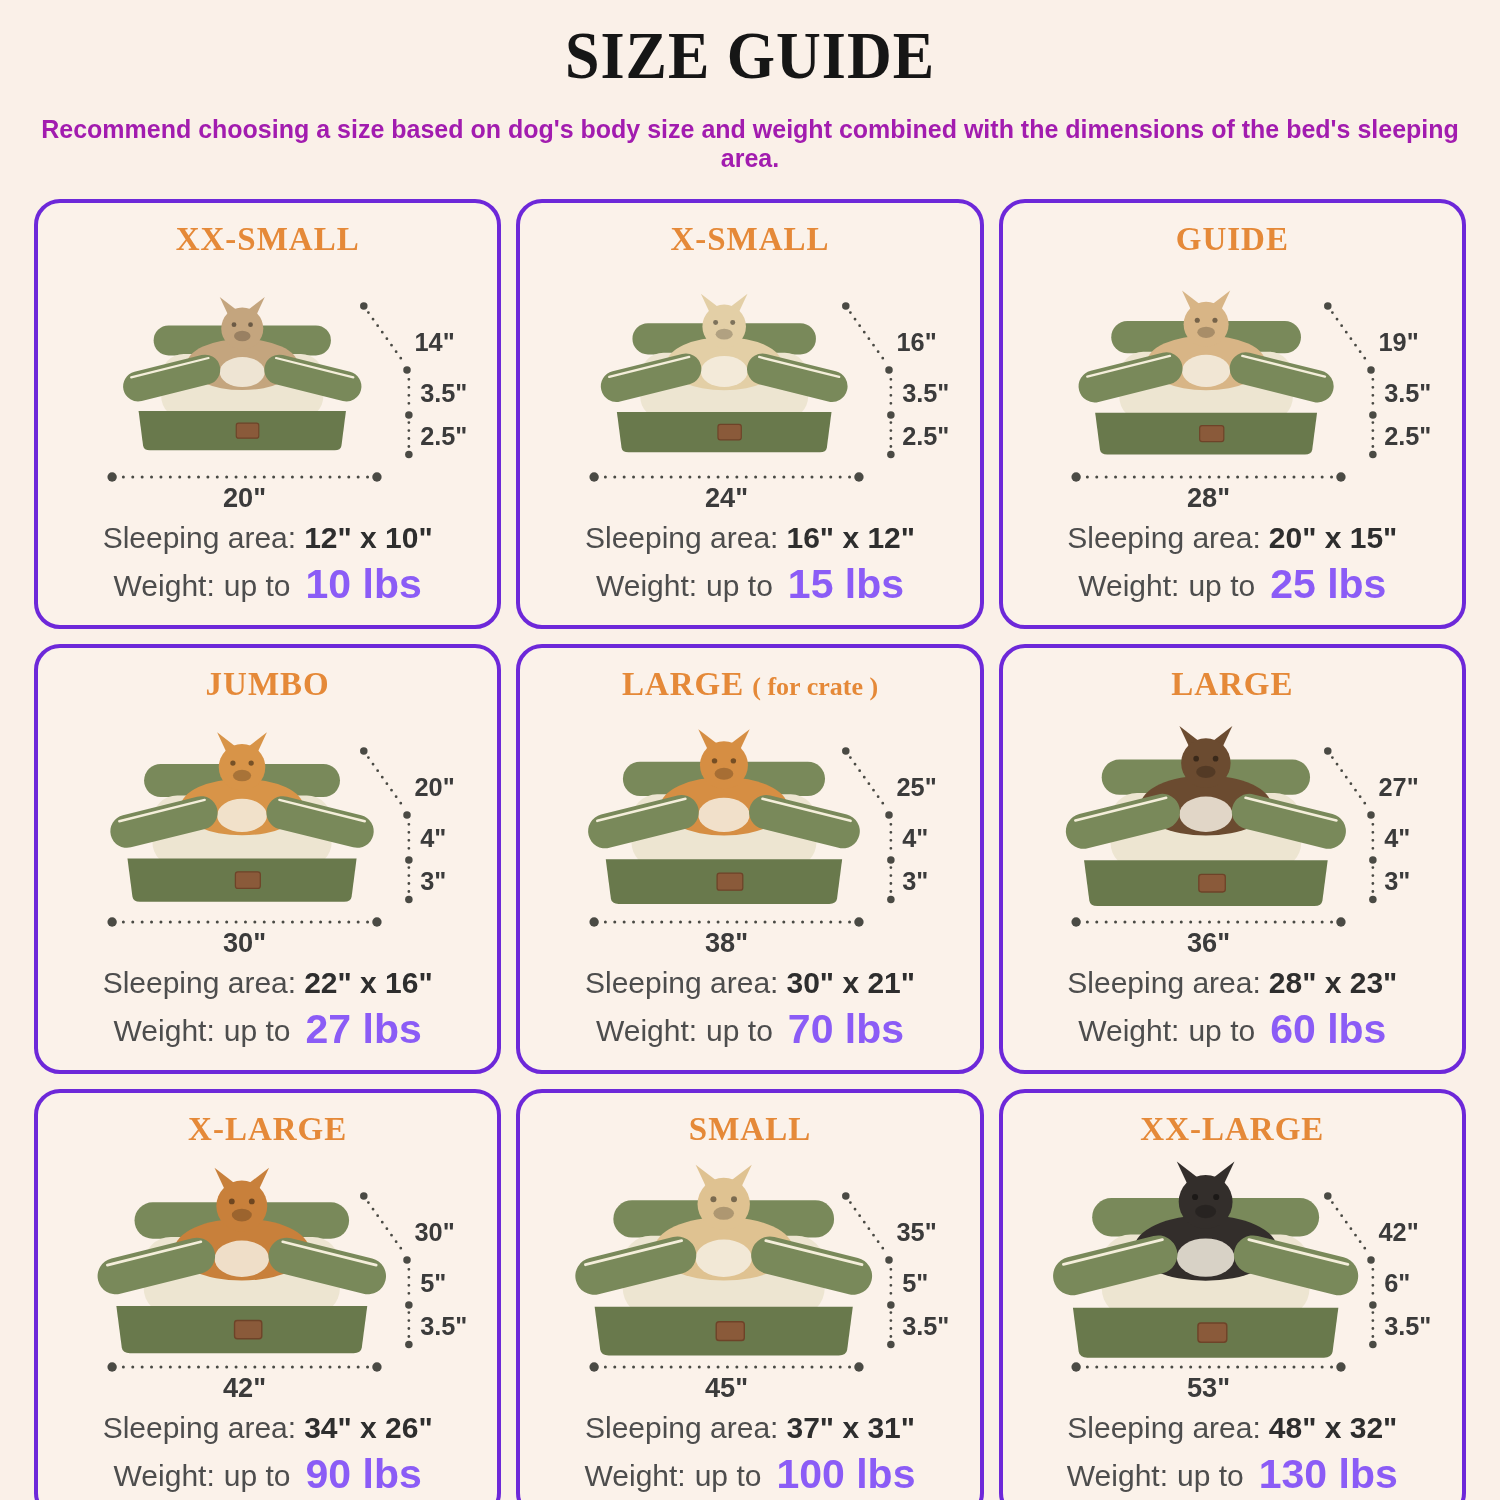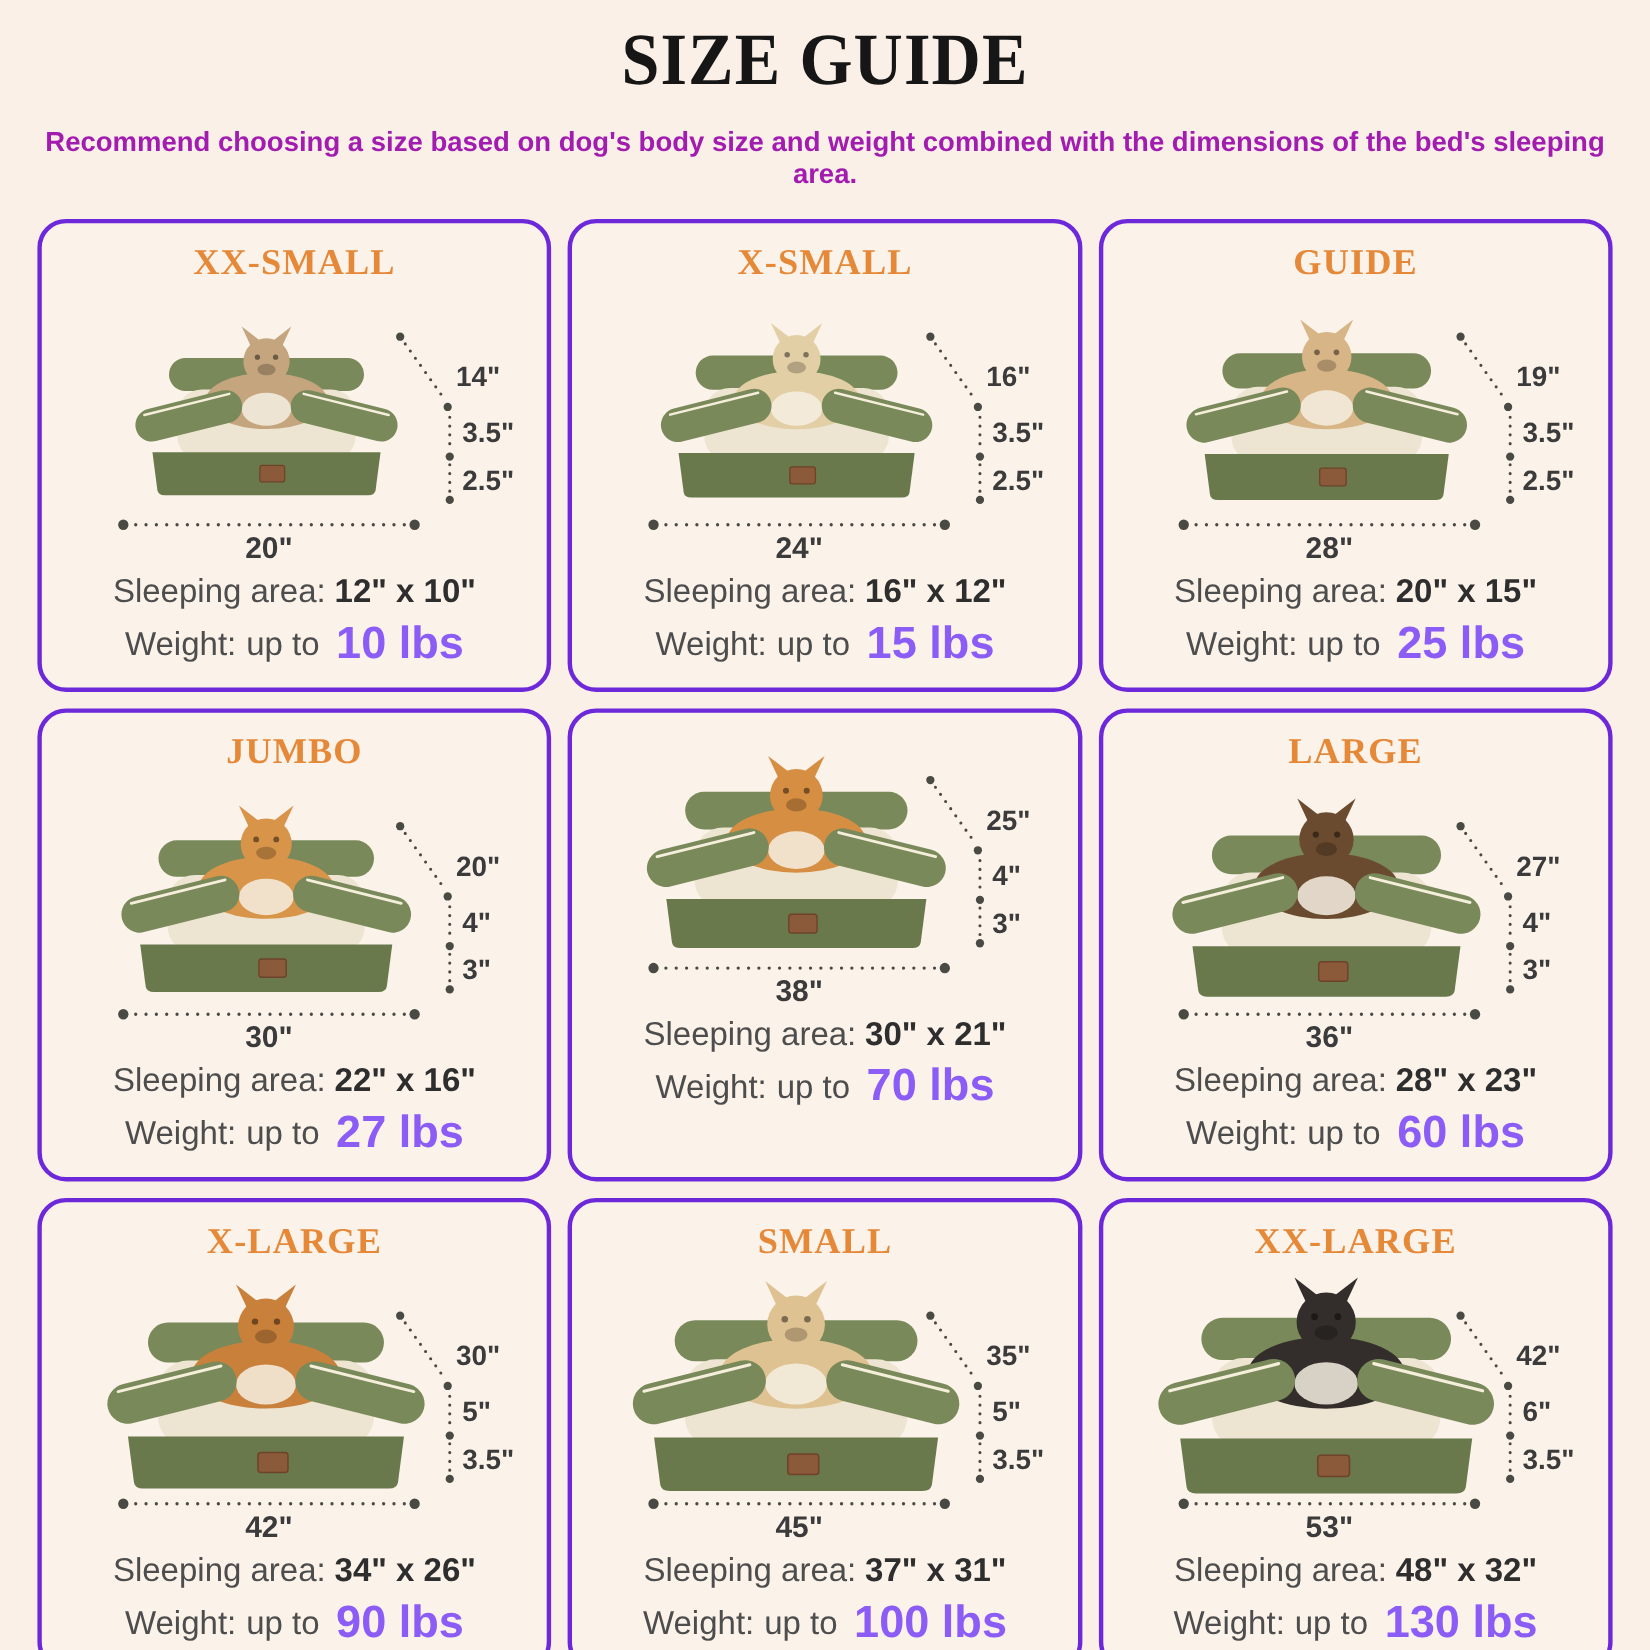--- a/index.html
+++ b/index.html
@@ -273,20 +273,21 @@
 
     <p class="area-line"><span class="lbl">Sleeping area:</span><span class="val">22" x 16"</span></p>
     <p class="weight-line">
           <span class="lbl">Weight:</span>
           <span class="lbl">up to</span>
           <span class="wval">27 lbs</span>
         </p>
   </section>
 
   <section class="card">
+    <h2 class="card-title"><span>LARGE</span><span class="qualifier">( for crate )</span></h2>
 
     <svg class="illust" viewBox="0 0 460 268" aria-hidden="true">
       <g class="bed-group" transform="translate(205 137) scale(0.912) translate(-205 -137)">
         <rect class="bed-back" x="84" y="54" width="236" height="40" rx="20"></rect>
         <rect class="bed-cushion" x="94" y="92" width="216" height="86" rx="30"></rect>
         <g>
           <ellipse class="pet-fill pet-body" cx="202" cy="106" rx="74" ry="34" fill="#d68e43"></ellipse>
           <path class="pet-fill pet-ear" d="M186,46 L172,16 L198,36 Z" fill="#d68e43"></path>
           <path class="pet-fill pet-ear" d="M218,46 L232,16 L206,36 Z" fill="#d68e43"></path>
           <circle class="pet-fill pet-head" cx="202" cy="58" r="28" fill="#d68e43"></circle>

